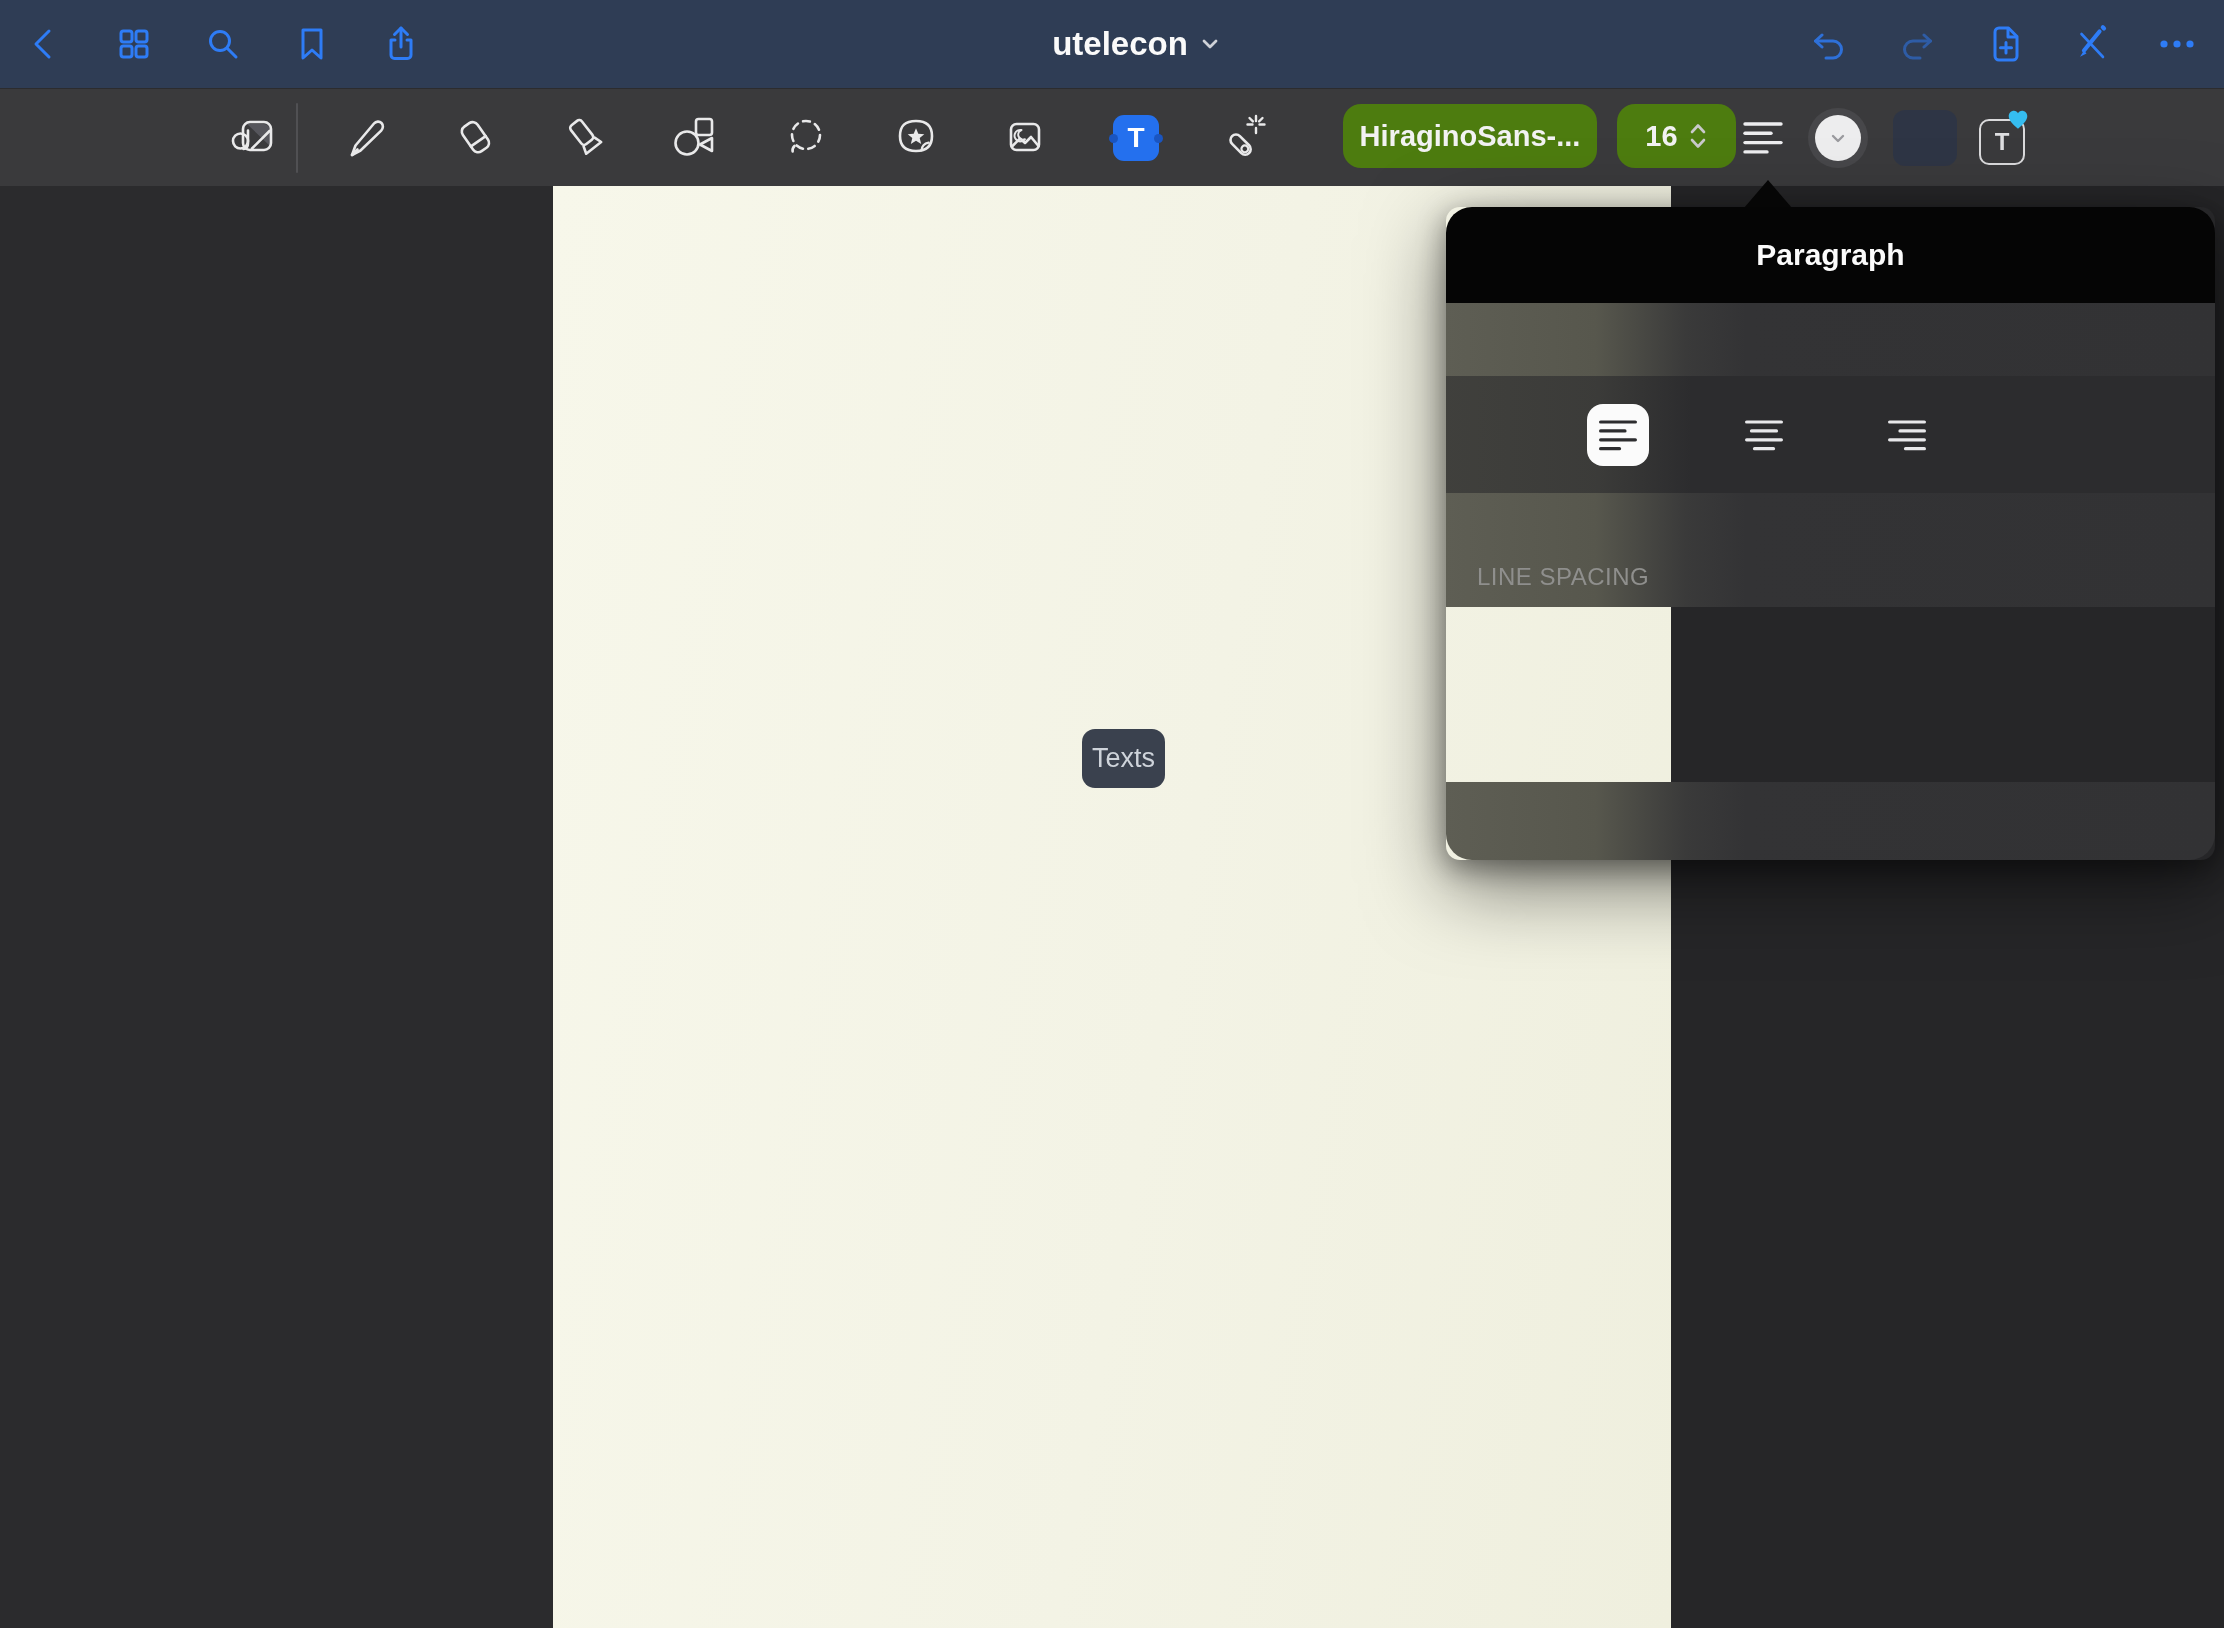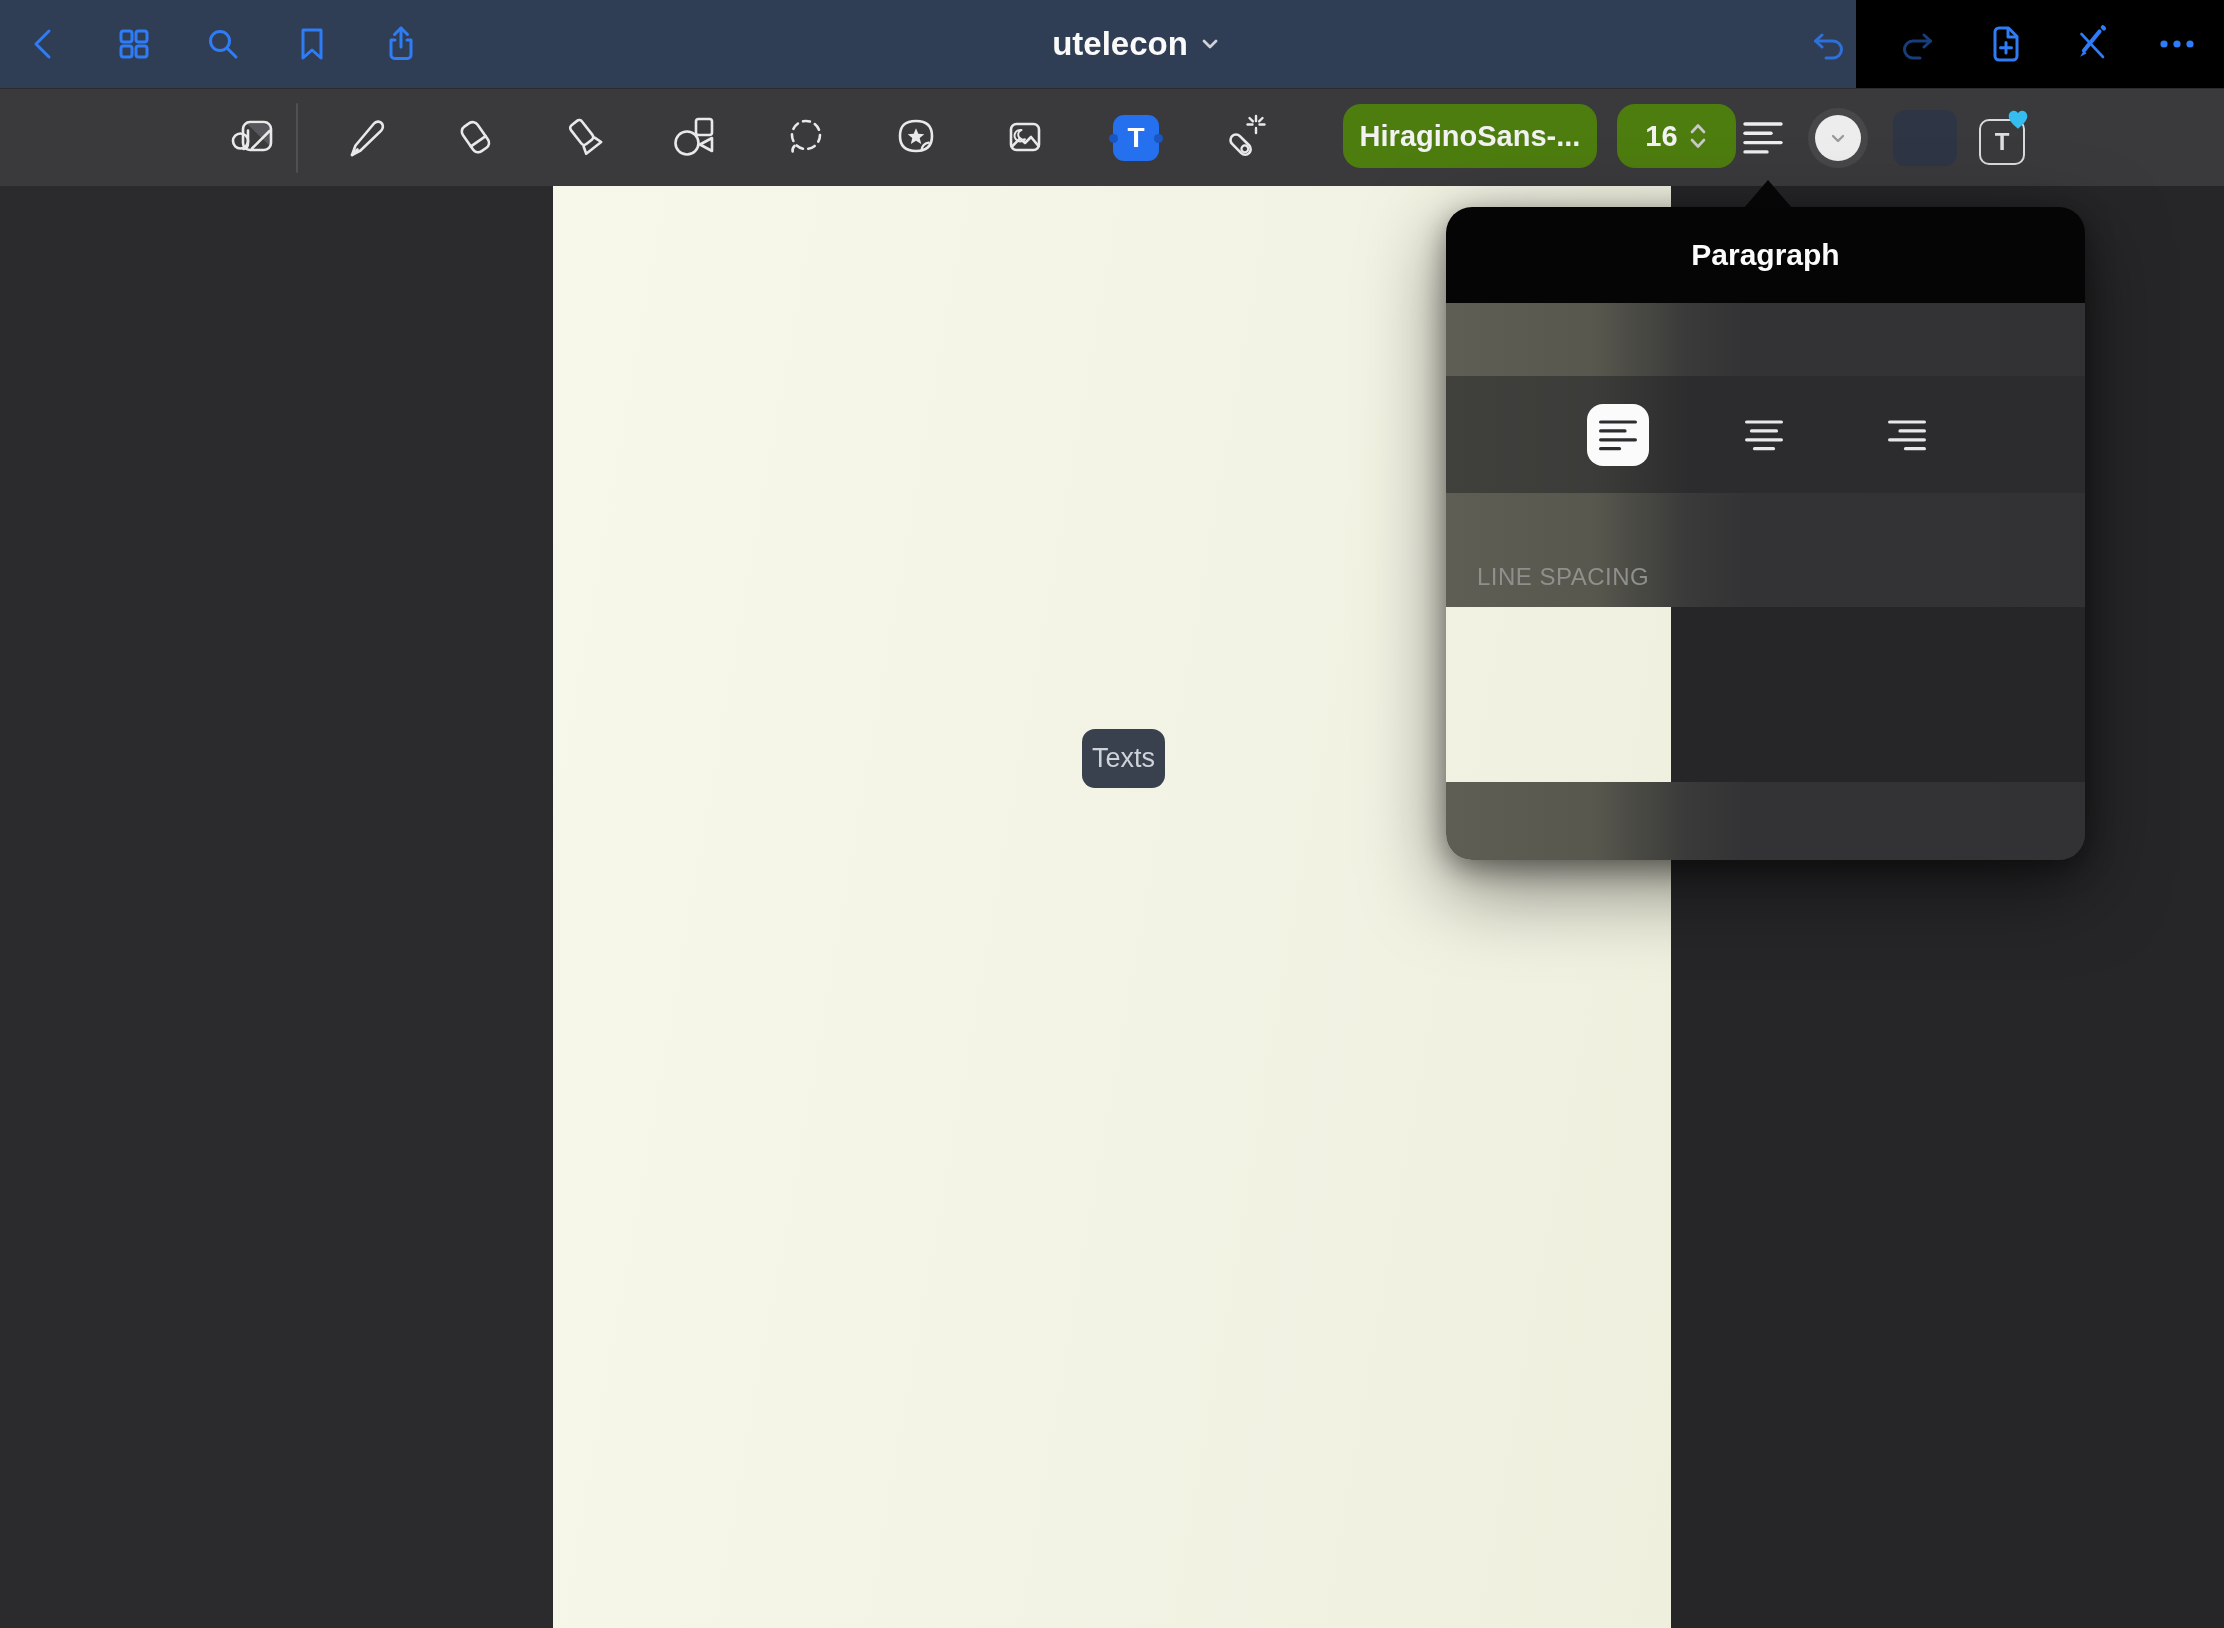--- a/index.html
+++ b/index.html
@@ -2,21 +2,21 @@
 <html><head>
 <meta charset="utf-8">
 <style>
   html,body{margin:0;padding:0;background:#000;}
   .screen{
     position:relative;width:2224px;height:1628px;overflow:hidden;
     font-family:"Liberation Sans",sans-serif;
     -webkit-font-smoothing:antialiased;
   }
   
-  .navbar{position:absolute;left:0;top:0;width:1856px;height:88px;background:#2f3d55;}
+  .navbar{position:absolute;left:0;top:0;width:2224px;height:88px;background:#2f3d55;}
   .nav-btn{position:absolute;top:22px;width:44px;height:44px;background:none;border:none;padding:0;cursor:pointer;display:flex;align-items:center;justify-content:center;}
   .nv{stroke:#2e7cf6;fill:none;stroke-width:3;stroke-linecap:round;stroke-linejoin:round;}
   .nv .fill{fill:#2e7cf6;stroke:none;}
   .nav-title{position:absolute;left:1016px;top:0;width:240px;height:88px;display:flex;align-items:center;justify-content:center;gap:12px;cursor:pointer;}
   .nav-title .t{color:#fafafa;font-size:33px;font-weight:bold;}
   
   .toolbar{position:absolute;left:0;top:88px;width:2224px;height:98px;background:#3a3a3c;border-top:1px solid #2c2c2e;box-sizing:border-box;}
   .tool-btn{position:absolute;top:21px;width:56px;height:56px;background:none;border:none;padding:0;cursor:pointer;display:flex;align-items:center;justify-content:center;}
   .tb{stroke:#e9e9ea;fill:none;stroke-width:2.6;stroke-linecap:round;stroke-linejoin:round;}
   .tb .fill{fill:#e9e9ea;stroke:none;}
@@ -32,21 +32,21 @@
   .swatch .inner{width:46px;height:46px;border-radius:50%;background:#ededee;display:flex;align-items:center;justify-content:center;}
   .dim-swatch{position:absolute;left:1893px;top:21px;width:64px;height:56px;border-radius:12px;background:rgba(45,53,71,0.85);}
   .fav-text{position:absolute;left:1972px;top:21px;width:56px;height:56px;background:none;border:none;cursor:pointer;}
   .fav-box{position:absolute;left:7px;top:9px;width:42px;height:42px;border:2.6px solid #d9d9db;border-radius:10px;color:#dedee0;font-weight:bold;font-size:24px;display:flex;align-items:center;justify-content:center;}
   
   .canvas{position:absolute;left:0;top:186px;width:2224px;height:1442px;background:#2b2b2d;}
   .canvas-right{position:absolute;left:1671px;top:0;width:553px;height:1442px;background:#262628;}
   .paper{position:absolute;left:553px;top:0;width:1118px;height:1442px;background:linear-gradient(100deg,#f7f7ea 0%,#f3f3e5 55%,#efefde 100%);}
   .texts-chip{position:absolute;left:1082px;top:729px;width:83px;height:59px;background:#3a414e;border-radius:13px;color:#ced3da;font-size:27px;display:flex;align-items:center;justify-content:center;cursor:pointer;}
   
-  .popup{position:absolute;left:1446px;top:207px;width:639px;height:653px;border-radius:26px;
+  .popup{position:absolute;left:1446px;top:207px;width:769px;height:653px;border-radius:14px;
     box-shadow:0 26px 80px rgba(0,0,0,.5),0 8px 28px rgba(0,0,0,.4);}
   .beak{position:absolute;left:298px;top:-27px;width:48px;height:28px;background:#060606;
     clip-path:polygon(50% 0,100% 100%,0 100%);}
   .pp-header{position:absolute;left:0;top:0;width:100%;height:96px;background:#050505;border-radius:26px 26px 0 0;
     display:flex;align-items:center;justify-content:center;color:#fbfbfb;font-size:30px;font-weight:bold;}
   .band{position:absolute;left:0;width:100%;
     background:linear-gradient(to right,#5e5e54 0px,#57574d 150px,#3a3a3a 240px,#333335 300px,#323234 100%);}
   .band1{top:96px;height:73px;}
   .band2{top:286px;height:114px;}
   .band3{top:575px;height:78px;border-radius:0 0 26px 26px;}

